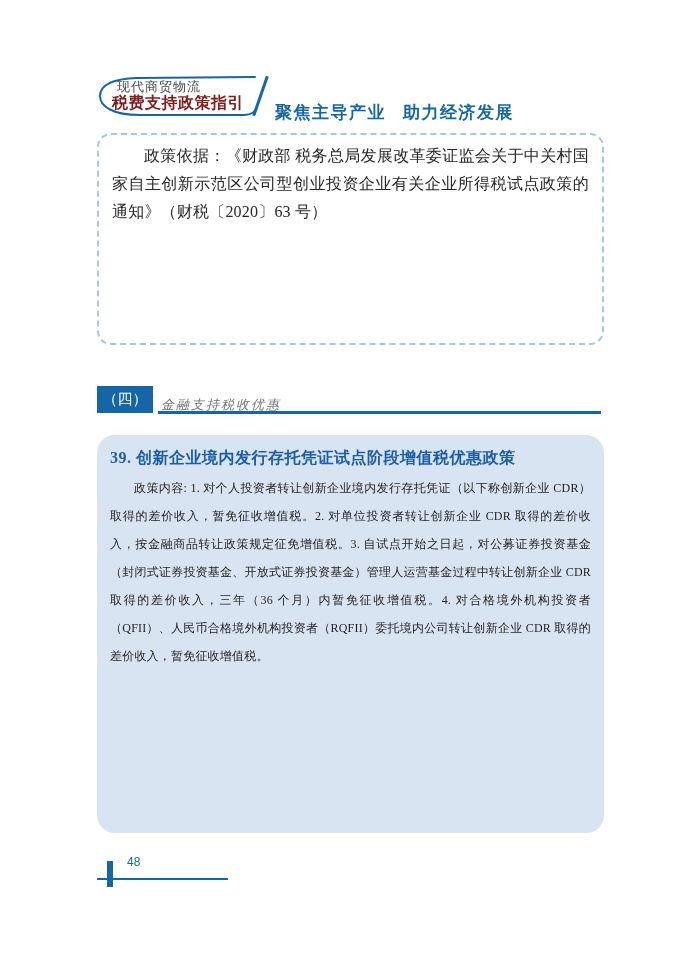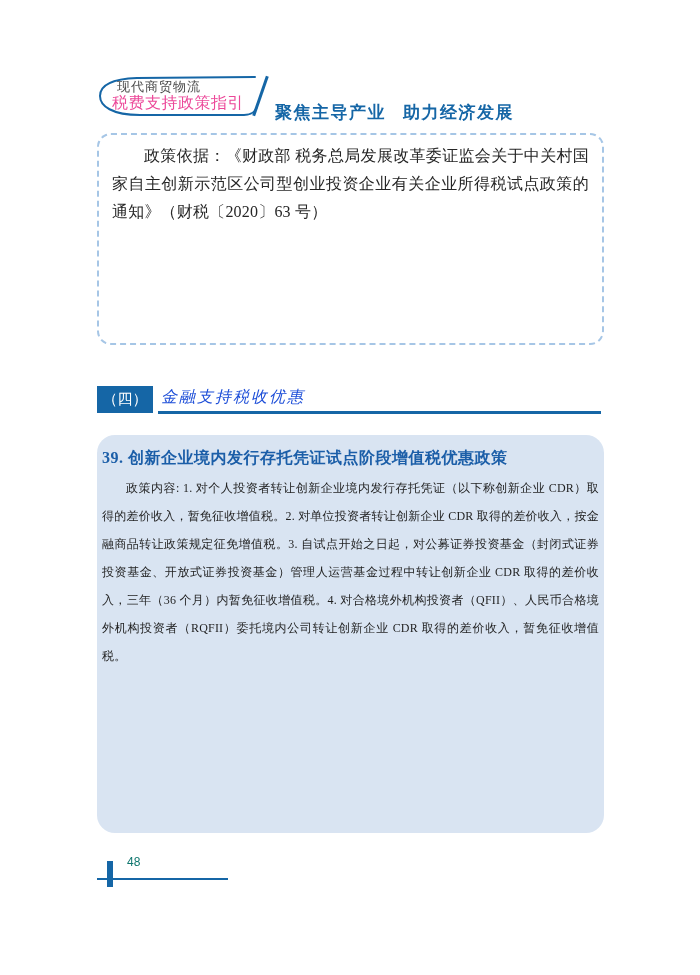--- a/index.html
+++ b/index.html
@@ -20,21 +20,21 @@
   .brand { position: absolute; left: 0; top: 0; width: 162px; height: 44px; }
   .brand-outline { position: absolute; left: 0; top: 0; }
   .brand-line1 {
     position: absolute; left: 20px; top: 4px;
     font-size: 13px; color: #4c4c4c; letter-spacing: 1px;
     font-family: "Liberation Sans", sans-serif;
     text-align: center;
   }
   .brand-line2 {
     position: absolute; left: 15px; top: 19px;
-    font-size: 16px; font-weight: normal; color: #ec4899; letter-spacing: 0.5px;
+    font-size: 16px; font-weight: bold; color: #7f1d1d; letter-spacing: 0.5px;
     font-family: "Liberation Sans", sans-serif;
   }
   .slash {
     position: absolute; left: 162px; top: 1px;
     width: 3px; height: 42px; background: #1566A6;
     transform: rotate(19deg);
   }
   .slogan {
     position: absolute; left: 178px; top: 11px;
     font-size: 17px; font-weight: bold; color: #1566A6; letter-spacing: 1.5px;
@@ -56,35 +56,35 @@
   .carryover .basis { text-indent: 2em; }
 
   
   .section { position: absolute; left: 97px; top: 386px; width: 507px; height: 30px; }
   .section-chip {
     position: absolute; left: 0; top: 0;
     width: 56px; height: 27px; background: #1566A6;
     color: #ffffff; font-size: 15px; text-align: center; line-height: 27px;
   }
   .section-title {
-    position: absolute; left: 64px; top: 1px;
-    font-size: 16px; font-style: italic; color: #1d4ed8; letter-spacing: 2px;
+    position: absolute; left: 64px; top: 10px;
+    font-size: 13px; font-style: italic; color: #737373; letter-spacing: 2px;
     white-space: nowrap;
   }
   .section-underline {
     position: absolute; left: 61px; top: 25px;
     width: 443px; height: 3px; background: #1566A6;
   }
 
   
   .card {
     position: absolute; left: 97px; top: 435px;
     width: 507px; height: 398px; box-sizing: border-box;
     background: #D9E4F2; border-radius: 18px;
-    padding: 13px 5px; overflow: hidden;
+    padding: 13px 13px; overflow: hidden;
   }
   .card-title {
     margin: 0 0 5px 0;
     font-size: 16px; font-weight: bold; color: #1B5EA8; letter-spacing: 0.5px;
   }
   .card p.body {
     margin: 0; font-size: 12px; line-height: 28px;
     color: #1f1f1f; text-align: justify; text-indent: 2em; letter-spacing: 0.2px;
   }
 

